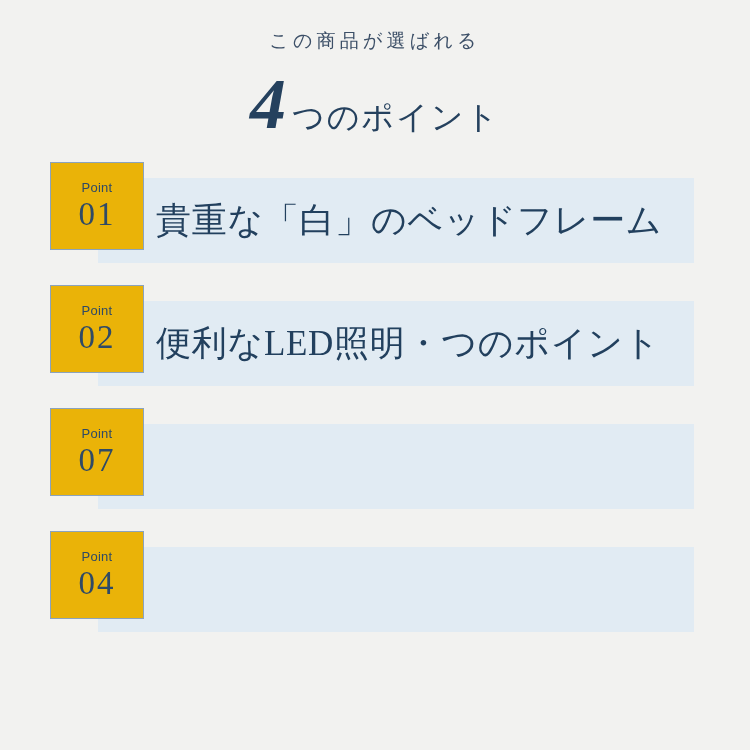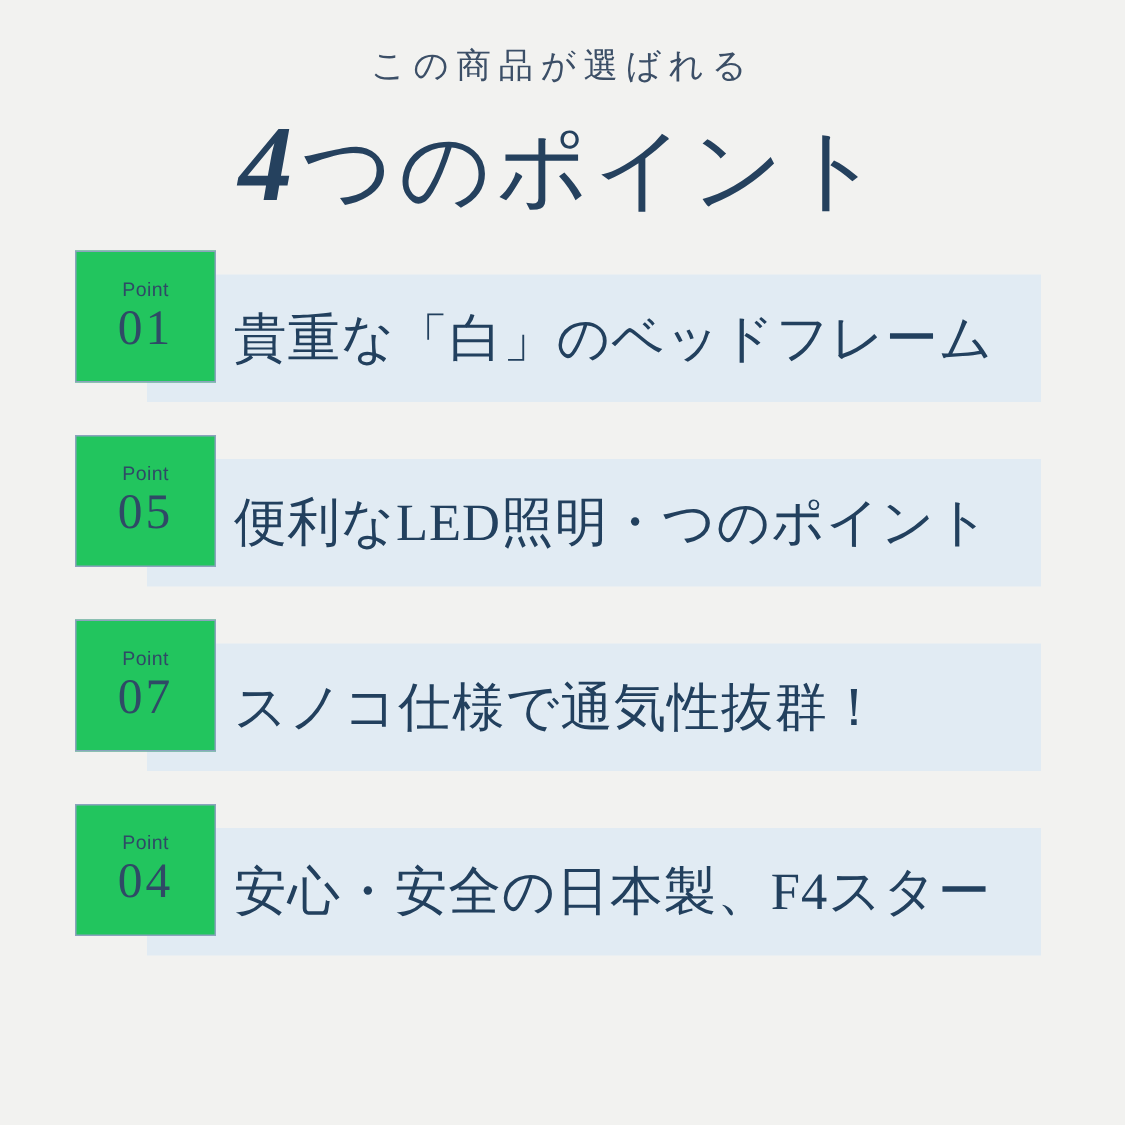--- a/index.html
+++ b/index.html
@@ -20,21 +20,21 @@
     box-sizing: border-box;
   }
 
   
   .header {
     padding-top: 28px;
     text-align: center;
   }
   .header-sub {
     font-family: "Liberation Serif", "DejaVu Serif", serif;
-    font-size: 23px;
+    font-size: 19px;
     letter-spacing: 0.22em;
     color: #3c4f67;
     font-weight: 400;
   }
   .header-main {
     margin-top: 14px;
     color: #25415e;
     letter-spacing: 0.04em;
     white-space: nowrap;
     display: flex;
@@ -44,21 +44,21 @@
   .header-num {
     font-family: "Liberation Serif", "DejaVu Serif", serif;
     font-size: 72px;
     font-style: italic;
     font-weight: 700;
     line-height: 1;
     letter-spacing: 0;
   }
   .header-rest {
     font-family: "Liberation Serif", "DejaVu Serif", serif;
-    font-size: 60px;
+    font-size: 32px;
     font-weight: 400;
     line-height: 1;
     letter-spacing: 0.06em;
     margin-left: 6px;
   }
 
   
   .points {
     margin-top: 22px;
   }
@@ -75,21 +75,21 @@
     height: 85px;
     background: #e1ebf3;
   }
   .point-badge {
     position: absolute;
     left: 50px;
     top: 0;
     width: 94px;
     height: 88px;
     border: 1px solid #8ba3bd;
-    background: #22c55e;
+    background: #eab308;
     box-sizing: border-box;
     display: flex;
     flex-direction: column;
     align-items: center;
     justify-content: center;
   }
   .point-badge-label {
     font-family: "Liberation Sans", sans-serif;
     font-size: 13px;
     color: #2f4a66;
@@ -141,37 +141,35 @@
         <span class="point-badge-label">Point</span>
         <span class="point-badge-num">01</span>
       </div>
       <div class="point-text">貴重な「白」のベッドフレーム</div>
     </div>
 
     <div class="point-row">
       <div class="point-band"></div>
       <div class="point-badge">
         <span class="point-badge-label">Point</span>
-        <span class="point-badge-num">05</span>
+        <span class="point-badge-num">02</span>
       </div>
       <div class="point-text">便利なLED照明・つのポイント</div>
     </div>
 
     <div class="point-row">
       <div class="point-band"></div>
       <div class="point-badge">
         <span class="point-badge-label">Point</span>
         <span class="point-badge-num">07</span>
       </div>
-      <div class="point-text">スノコ仕様で通気性抜群！</div>
     </div>
 
     <div class="point-row">
       <div class="point-band"></div>
       <div class="point-badge">
         <span class="point-badge-label">Point</span>
         <span class="point-badge-num">04</span>
       </div>
-      <div class="point-text">安心・安全の日本製、F4スター</div>
     </div>
 
   </div>
 </div>
 
 </body></html>

